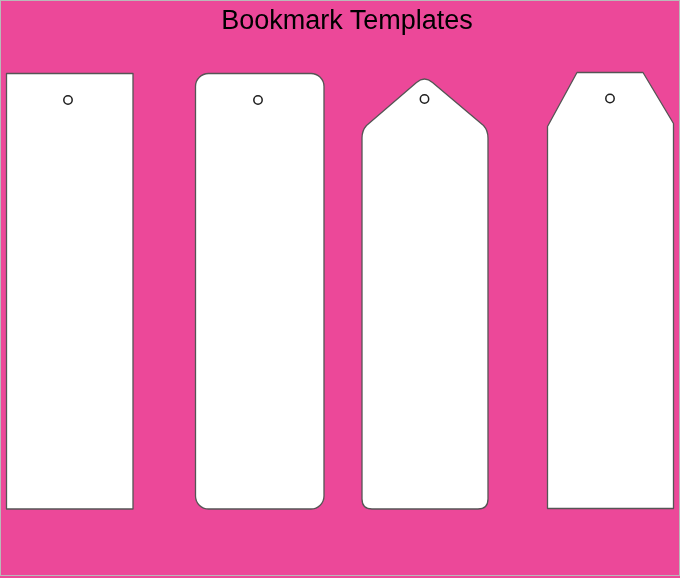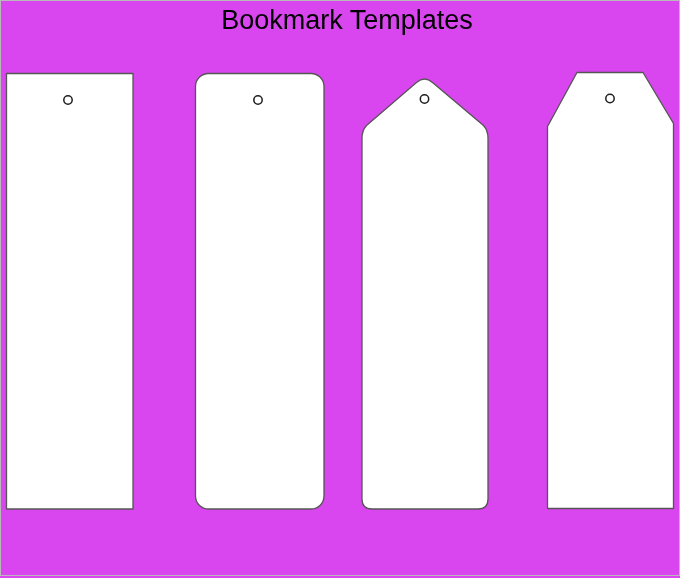--- a/index.html
+++ b/index.html
@@ -4,21 +4,21 @@
 <style>
   html, body {
     margin: 0;
     padding: 0;
     background: #ffffff;
   }
   #stage {
     position: relative;
     width: 680px;
     height: 578px;
-    background: #d946ef;
+    background: #ec4899;
     overflow: hidden;
     font-family: "Liberation Sans", sans-serif;
   }
   #frame {
     position: absolute;
     left: 0;
     top: 0;
     width: 678px;
     height: 574px;
     border: 1px solid #b9b9b9;

